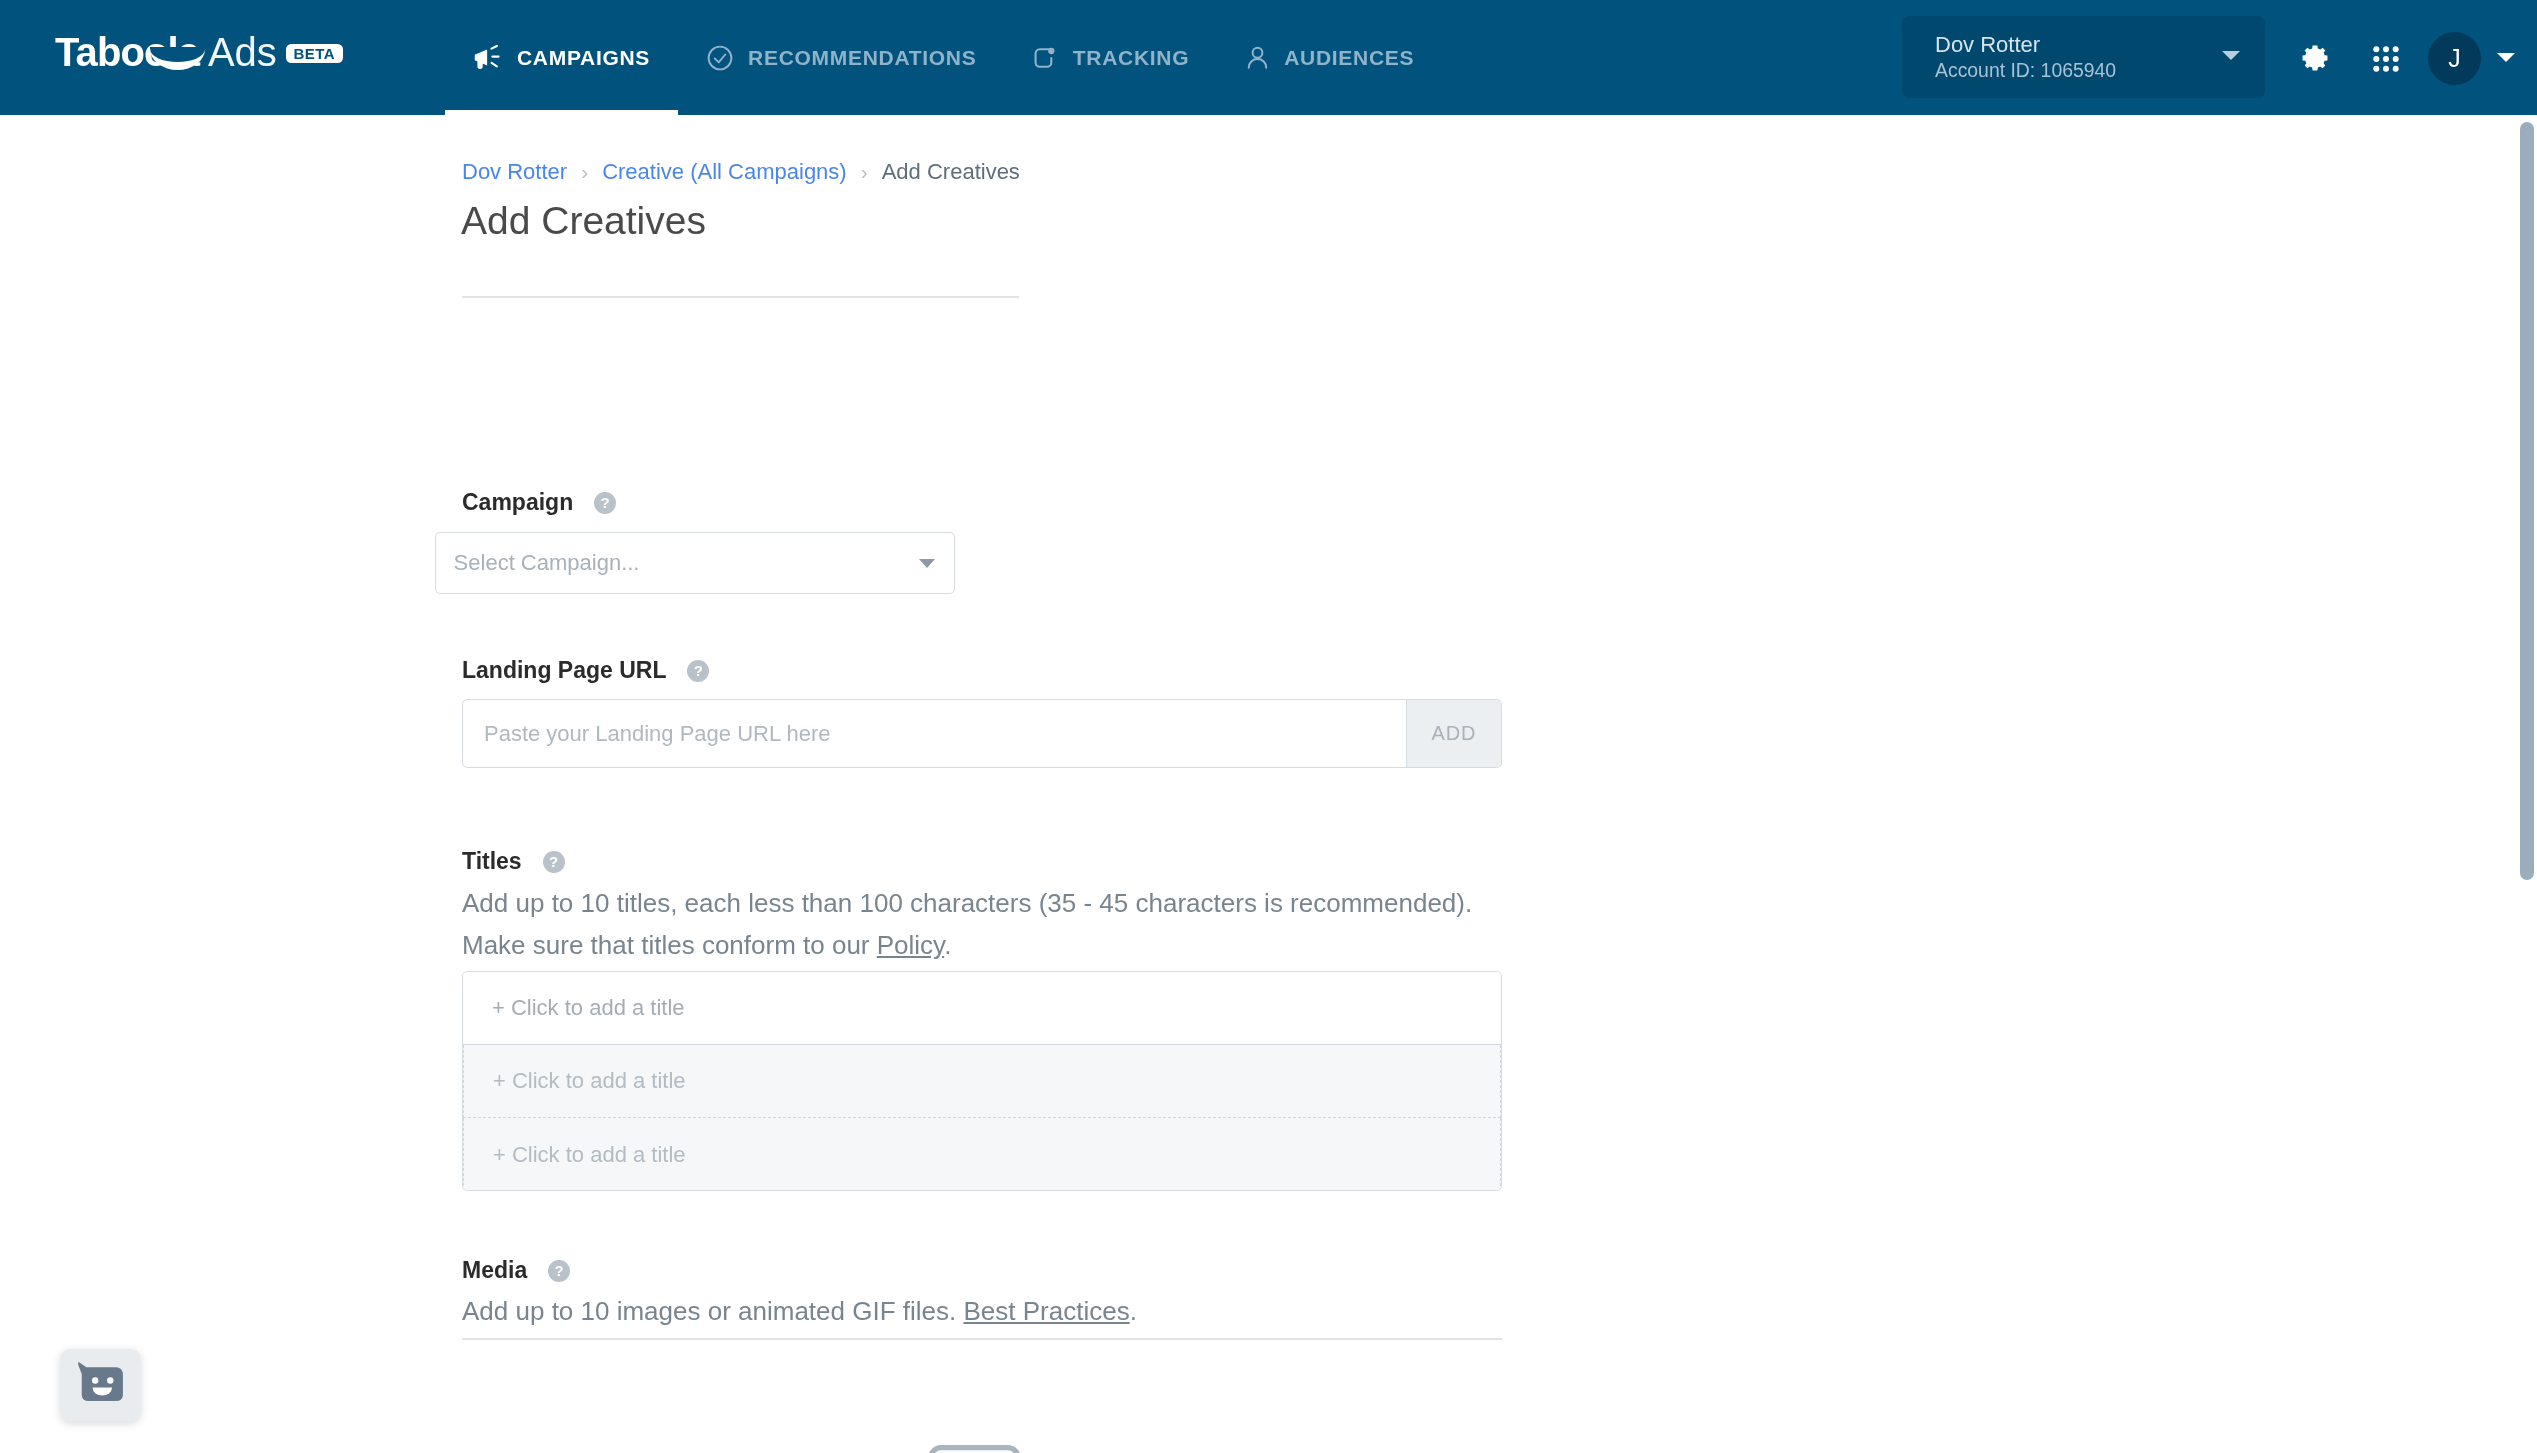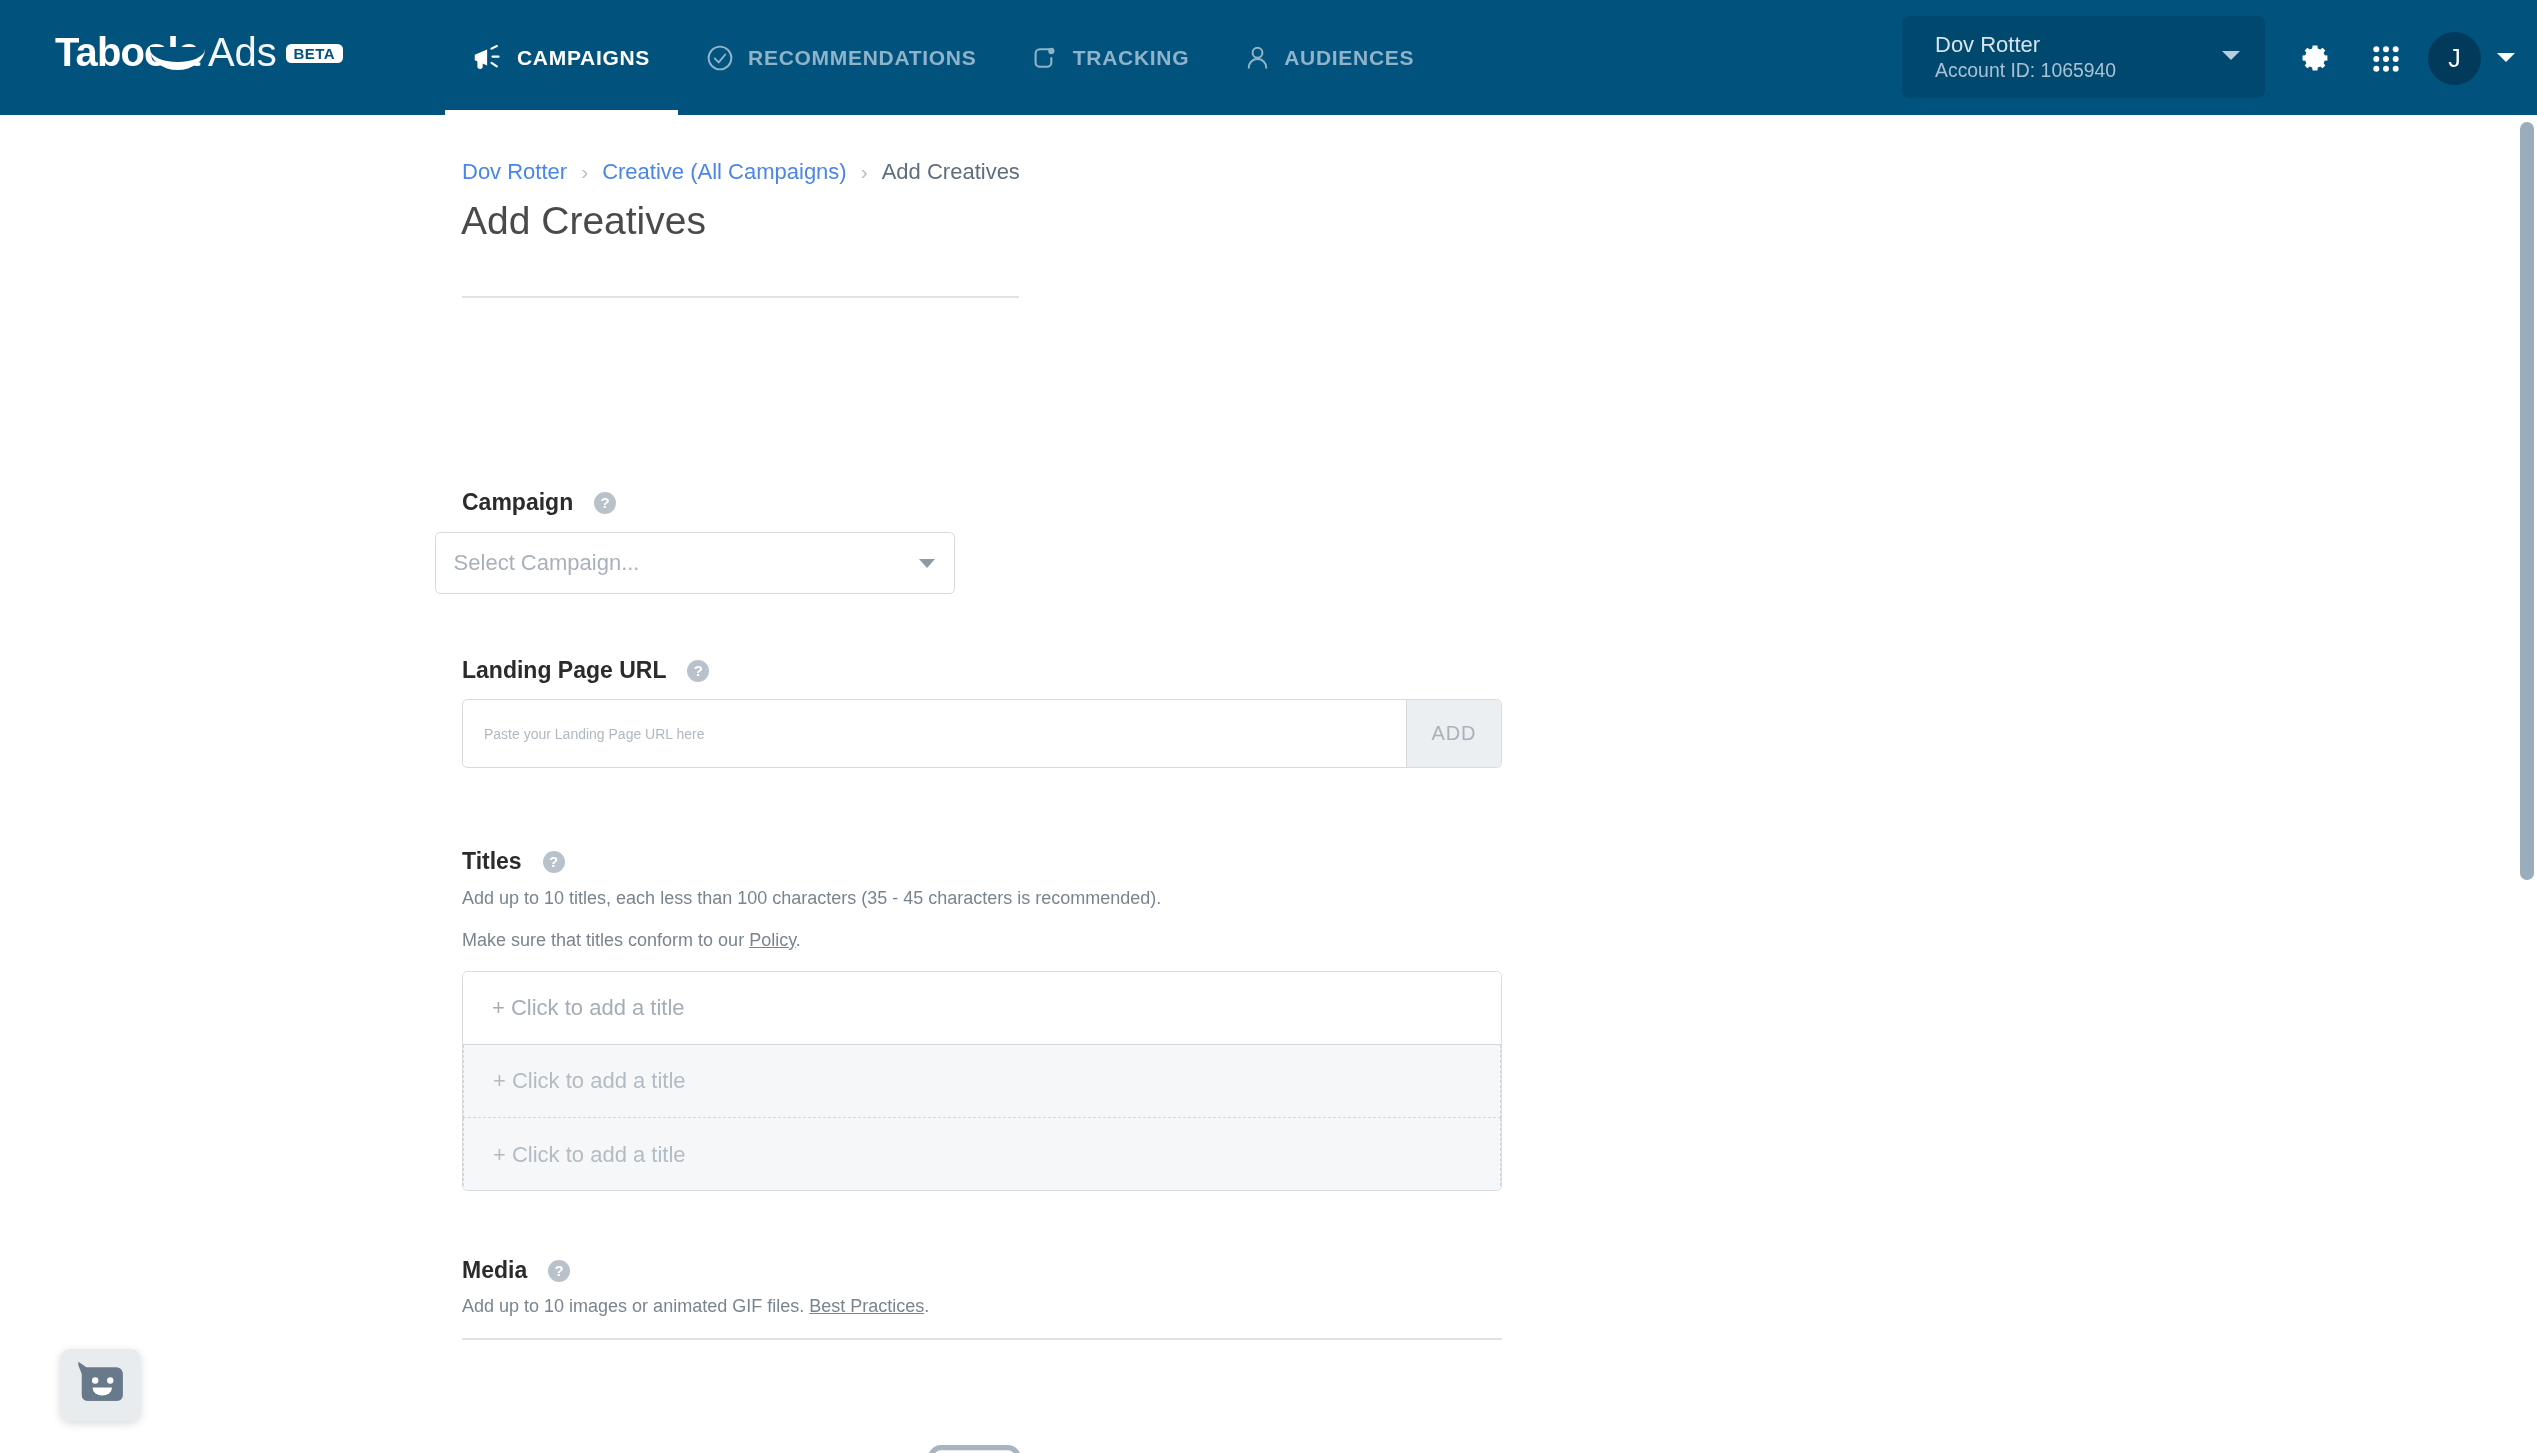--- a/index.html
+++ b/index.html
@@ -156,37 +156,37 @@
   
   #lbl-lpurl { left: 462px; top: 542px; }
   .url-row {
     position: absolute; left: 462px; top: 584px;
     width: 1040px; height: 69px;
     border: 1.8px solid #d6dbe0; border-radius: 5.3px;
     display: flex; overflow: hidden; background: #ffffff;
   }
   .url-input {
     flex: 1; border: none; outline: none;
-    font-size: 14px; color: #be185d;
+    font-size: 22px; color: #be185d;
     padding-left: 21px; background: transparent;
     font-family: "Liberation Sans", sans-serif;
   }
   .url-input::placeholder { color: #b0b8c0; }
   .add-btn {
     width: 95px; background: #eceff1;
     border: none; border-left: 1.8px solid #d6dbe0;
     color: #a9b2bb; font-size: 20px; letter-spacing: 0.9px;
     cursor: pointer; font-family: "Liberation Sans", sans-serif;
   }
 
   
   #lbl-titles { left: 462px; top: 733px; }
   .hint {
     position: absolute; left: 462px;
-    font-size: 18px; color: #78858f; line-height: 1.1;
+    font-size: 26px; color: #78858f; line-height: 1.1;
   }
   #hint-titles-1 { top: 774px; }
   #hint-titles-2 { top: 816px; }
   .hint a, .ulink {
     color: #78858f; text-decoration: underline; cursor: pointer;
   }
 
   .titles-box {
     position: absolute; left: 462px; top: 856px;
     width: 1040px; height: 220px;

